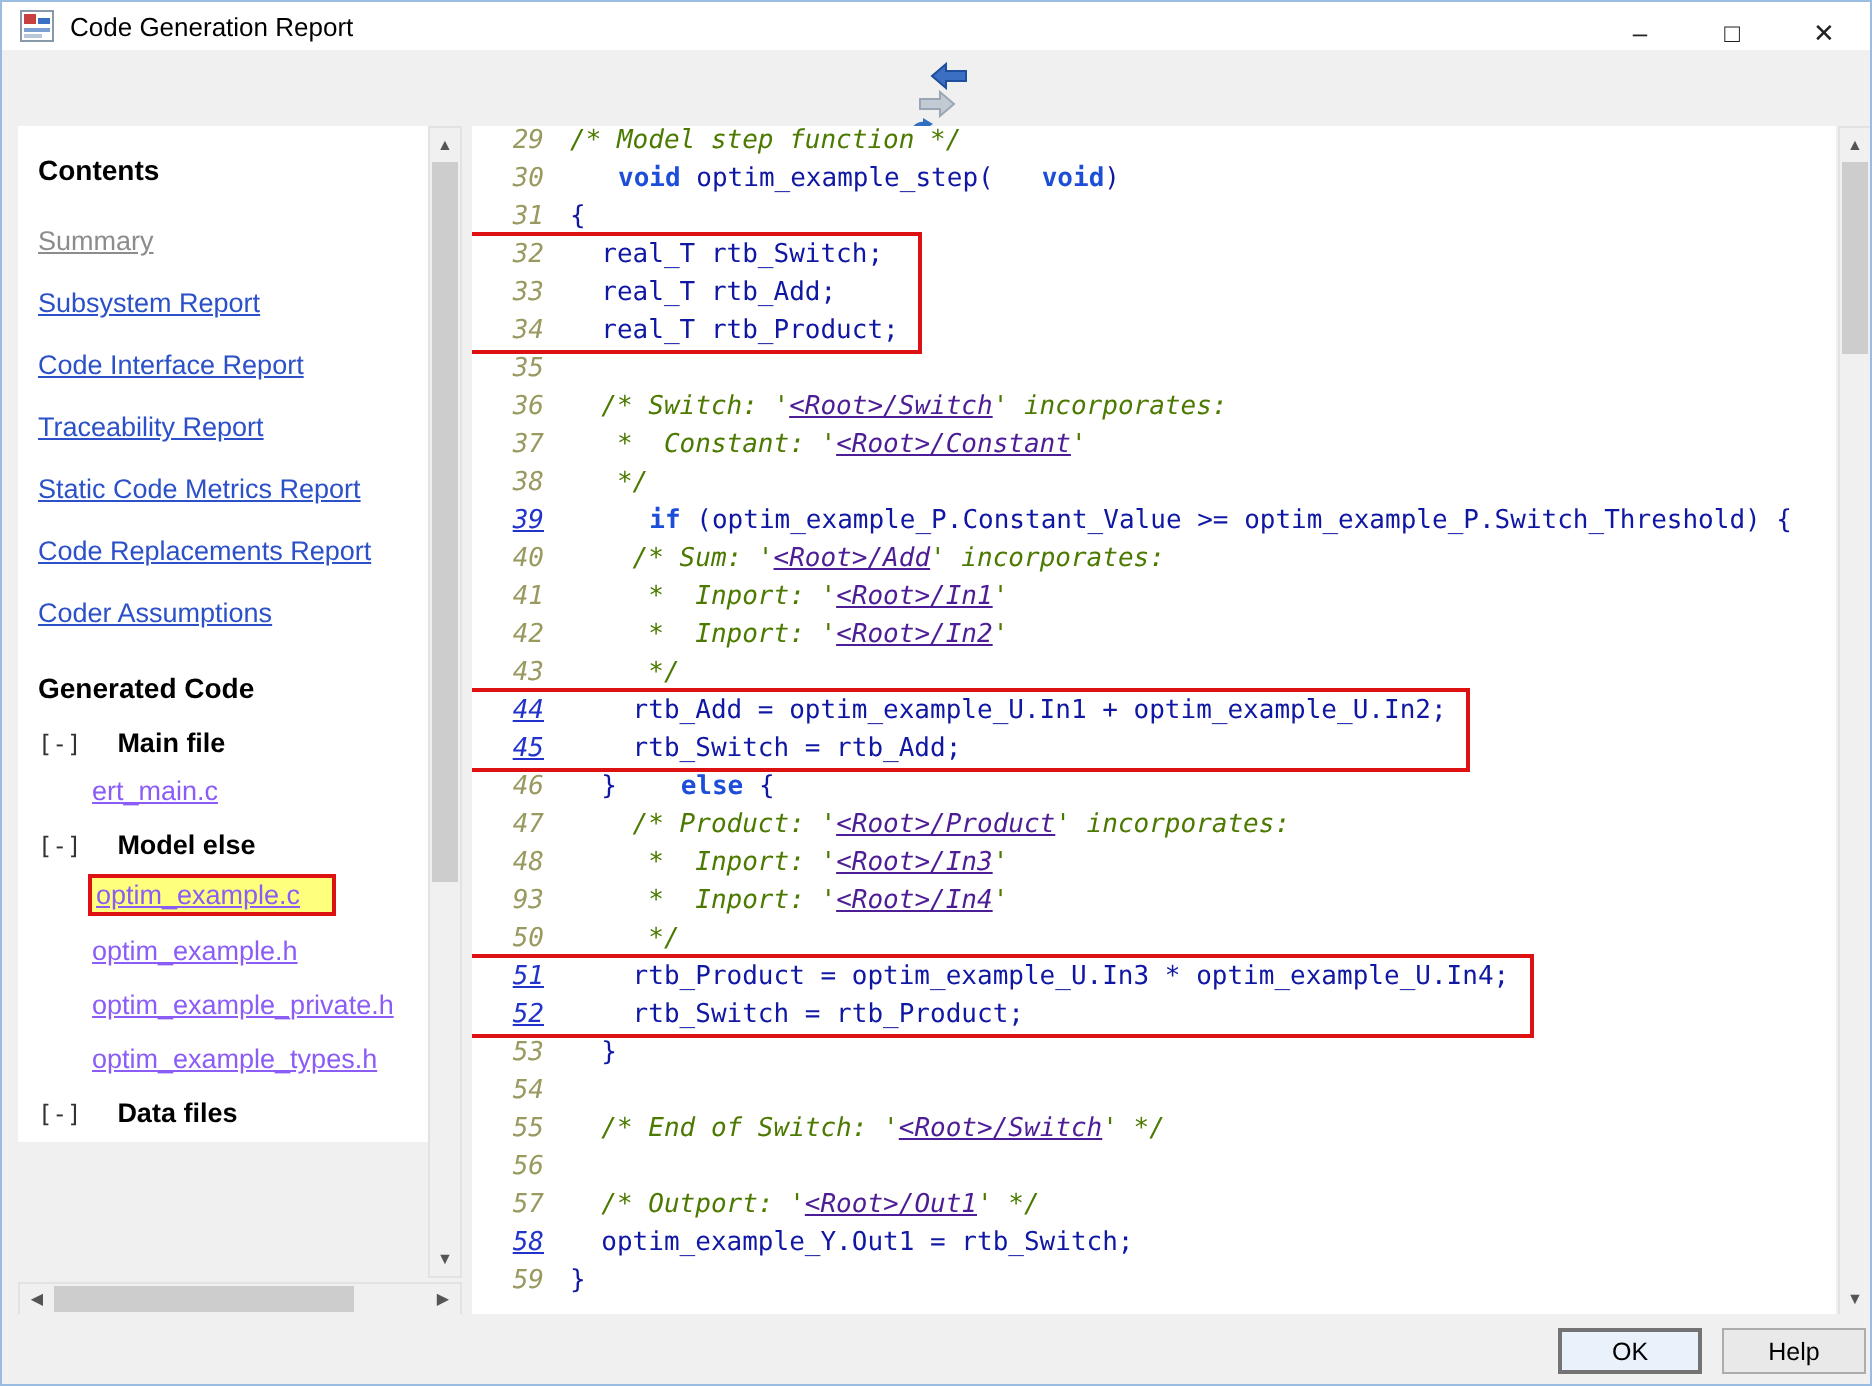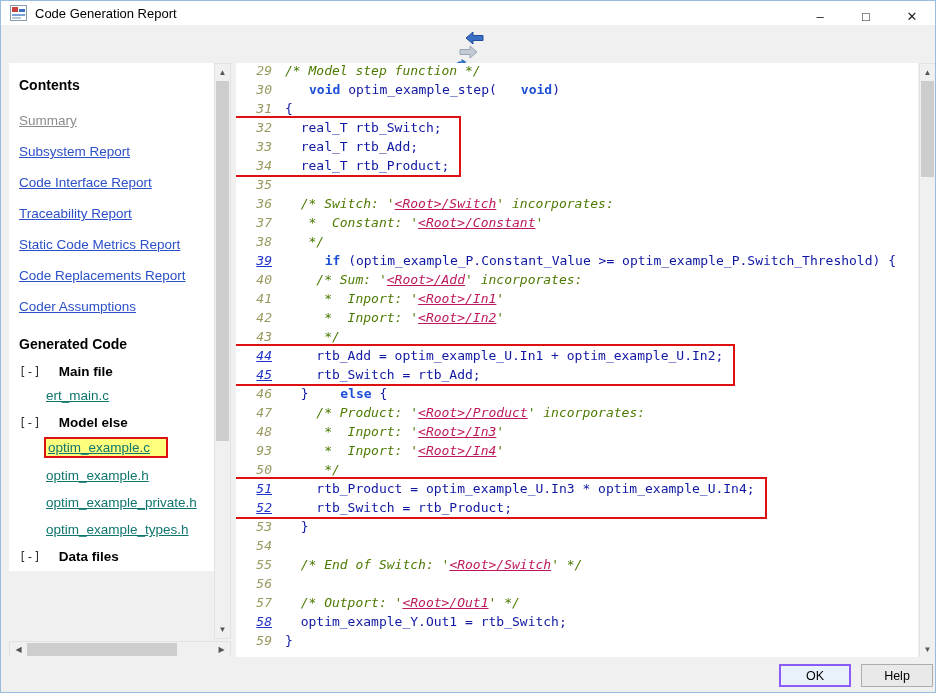--- a/index.html
+++ b/index.html
@@ -27,21 +27,21 @@
 
   
   .sidebar { position:absolute; left:8px; top:62px; width:205px; height:508px; background:#fff; padding:14px 10px 0 10px; overflow:hidden; }
   .contents-heading, .generated-heading { font-weight:bold; font-size:14px; color:#000; margin-bottom:20px; }
   .generated-heading { margin-top:22px; margin-bottom:12px; }
   .side-link { display:block; color:#2b50c8; text-decoration:underline; font-size:13.5px; margin-bottom:16px; cursor:pointer; width:max-content; }
   .side-link.current { color:#8c8c8c; }
   .tree-head { margin:12px 0 9px 0; font-size:13.5px; }
   .tree-toggle { font-family:"DejaVu Sans Mono",monospace; font-size:12px; color:#333; cursor:pointer; }
   .tree-label { font-weight:bold; margin-left:18px; color:#000; }
-  .file-link { display:block; margin:0 0 12px 27px; color:#0f766e; text-decoration:underline; font-size:13.5px; cursor:pointer; width:max-content; }
+  .file-link { display:block; margin:0 0 12px 27px; color:#8b5cf6; text-decoration:underline; font-size:13.5px; cursor:pointer; width:max-content; }
   .file-link.highlighted { background:#ffff7e; outline:2px solid #dd1111; padding:1px 16px 1px 2px; }
 
   
   .vscroll, .hscroll { position:absolute; background:#f0f0f0; border:1px solid #e2e2e2; display:flex; }
   .vscroll { width:17px; flex-direction:column; }
   .hscroll { height:17px; flex-direction:row; }
   .sb-btn { font-size:8px; color:#555; display:flex; align-items:center; justify-content:center; flex:0 0 17px; cursor:default; }
   .sb-track { flex:1; position:relative; }
   .sb-thumb { position:absolute; background:#cdcdcd; }
   .vscroll .sb-thumb { left:1px; right:1px; }
@@ -53,28 +53,28 @@
   
   .code-panel { position:absolute; left:235px; top:62px; width:682px; height:596px; background:#fff; overflow:hidden;
                 font-family:"DejaVu Sans Mono",monospace; font-size:13px; }
   .code-lines { margin-top:-2px; }
   .code-line { height:19px; line-height:19px; white-space:pre; padding-left:10px; }
   .ln { display:inline-block; width:26px; text-align:right; margin-right:13px; color:#9a9a60; font-style:italic; }
   .ln.lnl { color:#2233cc; text-decoration:underline; }
   .tp { color:#0f17a3; }
   .tk { color:#1d4ed8; font-weight:bold;margin-left:24px; }
   .tc { color:#4c7a00; font-style:italic; }
-  .tl { color:#be185d; font-style:italic; text-decoration:underline; cursor:pointer;margin-top:40px; }
+  .tl { color:#4c1d95; font-style:italic; text-decoration:underline; cursor:pointer;margin-top:40px; }
   .hl-box { width:max-content; outline:2px solid #dd1111; padding-right:10px; }
 
   
   .footer { position:absolute; left:0; right:0; bottom:0; height:35px; background:#f0f0f0; }
   .btn { position:absolute; width:72px; height:23px; font-size:12.5px; font-family:"Liberation Sans",sans-serif;
          background:#e9e9e9; border:1px solid #adadad; cursor:default; }
-  .btn.ok { left:778px; top:7px; border:2px solid #8b5cf6; background:#e9f1fb; }
+  .btn.ok { left:778px; top:7px; border:2px solid #737373; background:#e9f1fb; }
   .btn.help { left:860px; top:7px; }
 </style>
 </head>
 <body>
 
 <div class="win">
 
   <div class="titlebar">
     <span class="app-icon">
       <svg width="17" height="16" viewBox="0 0 17 16">

